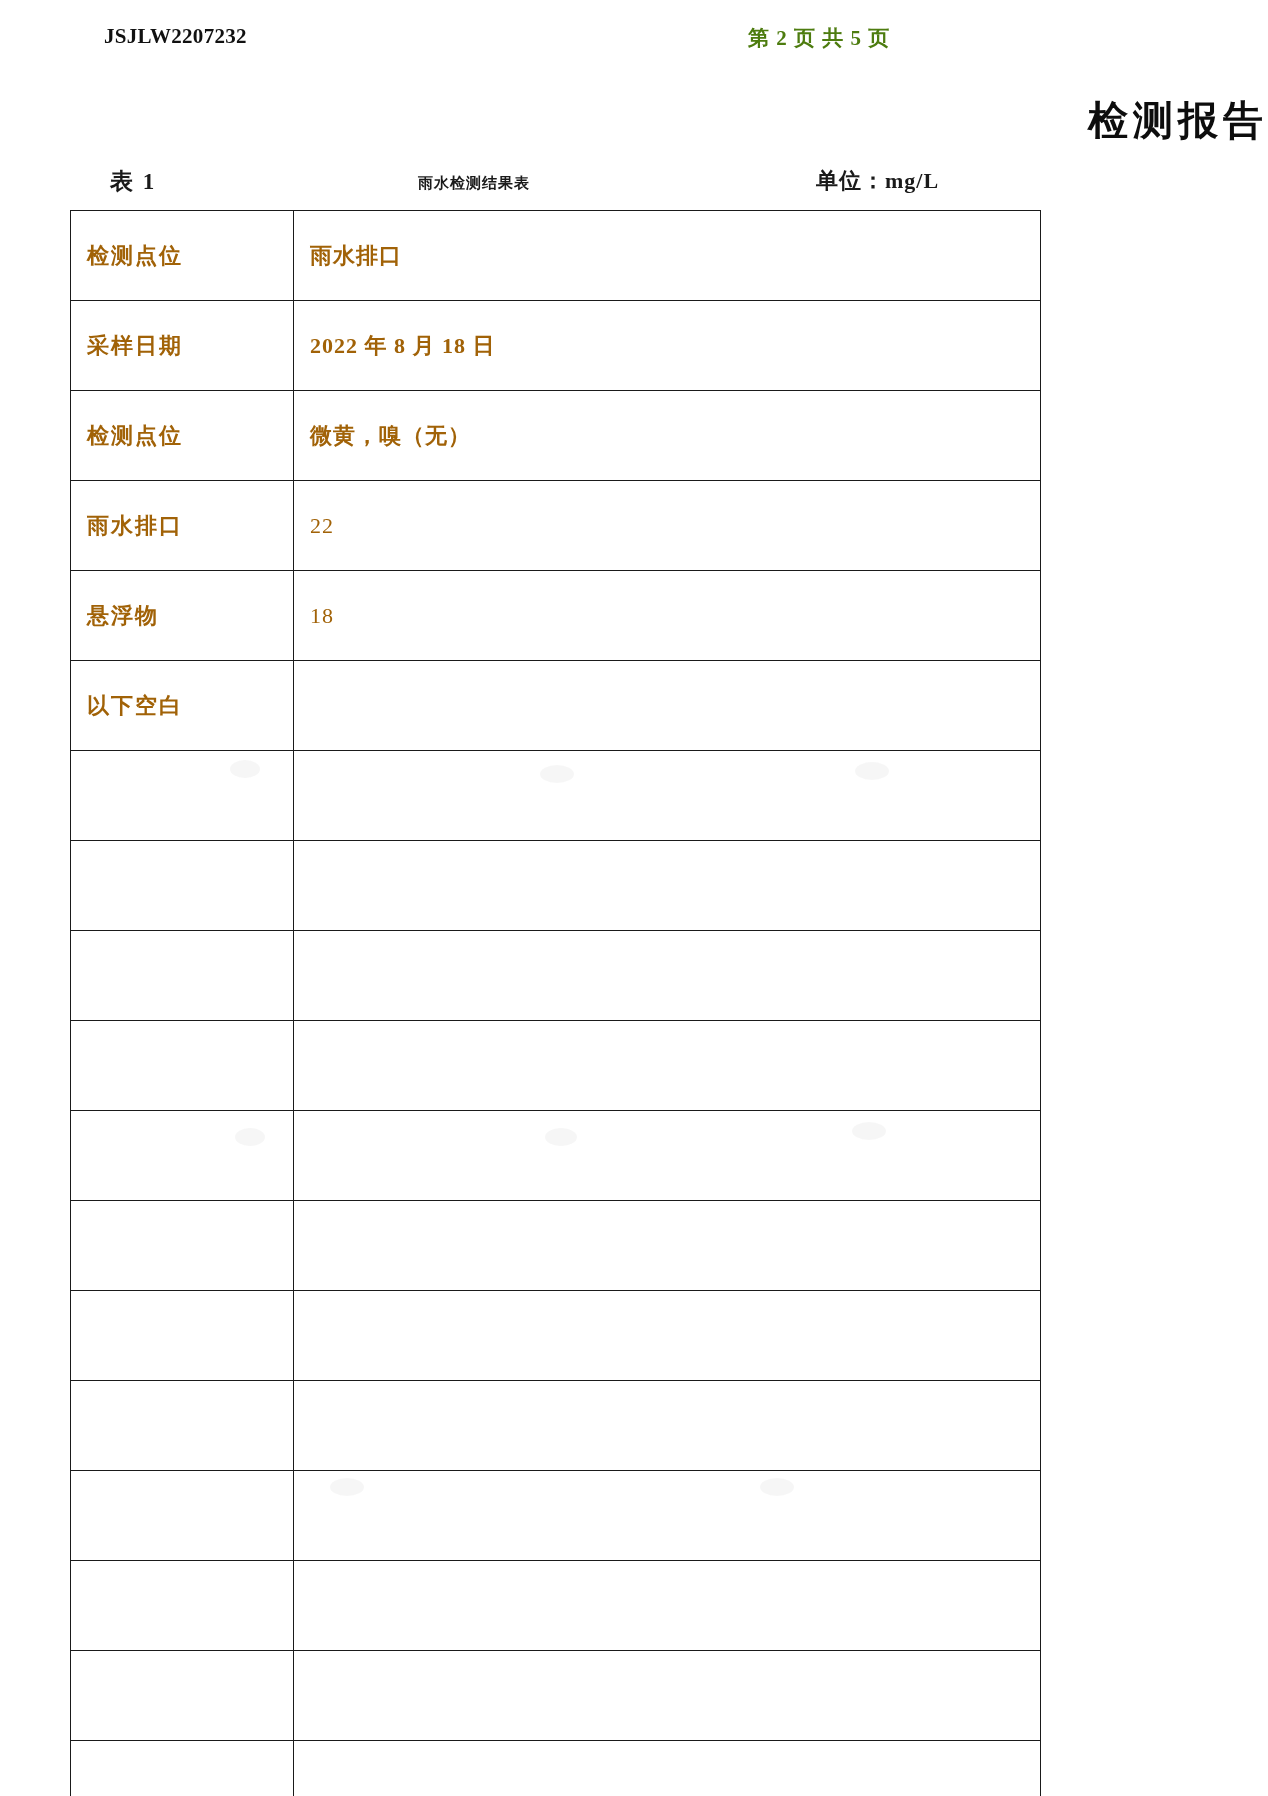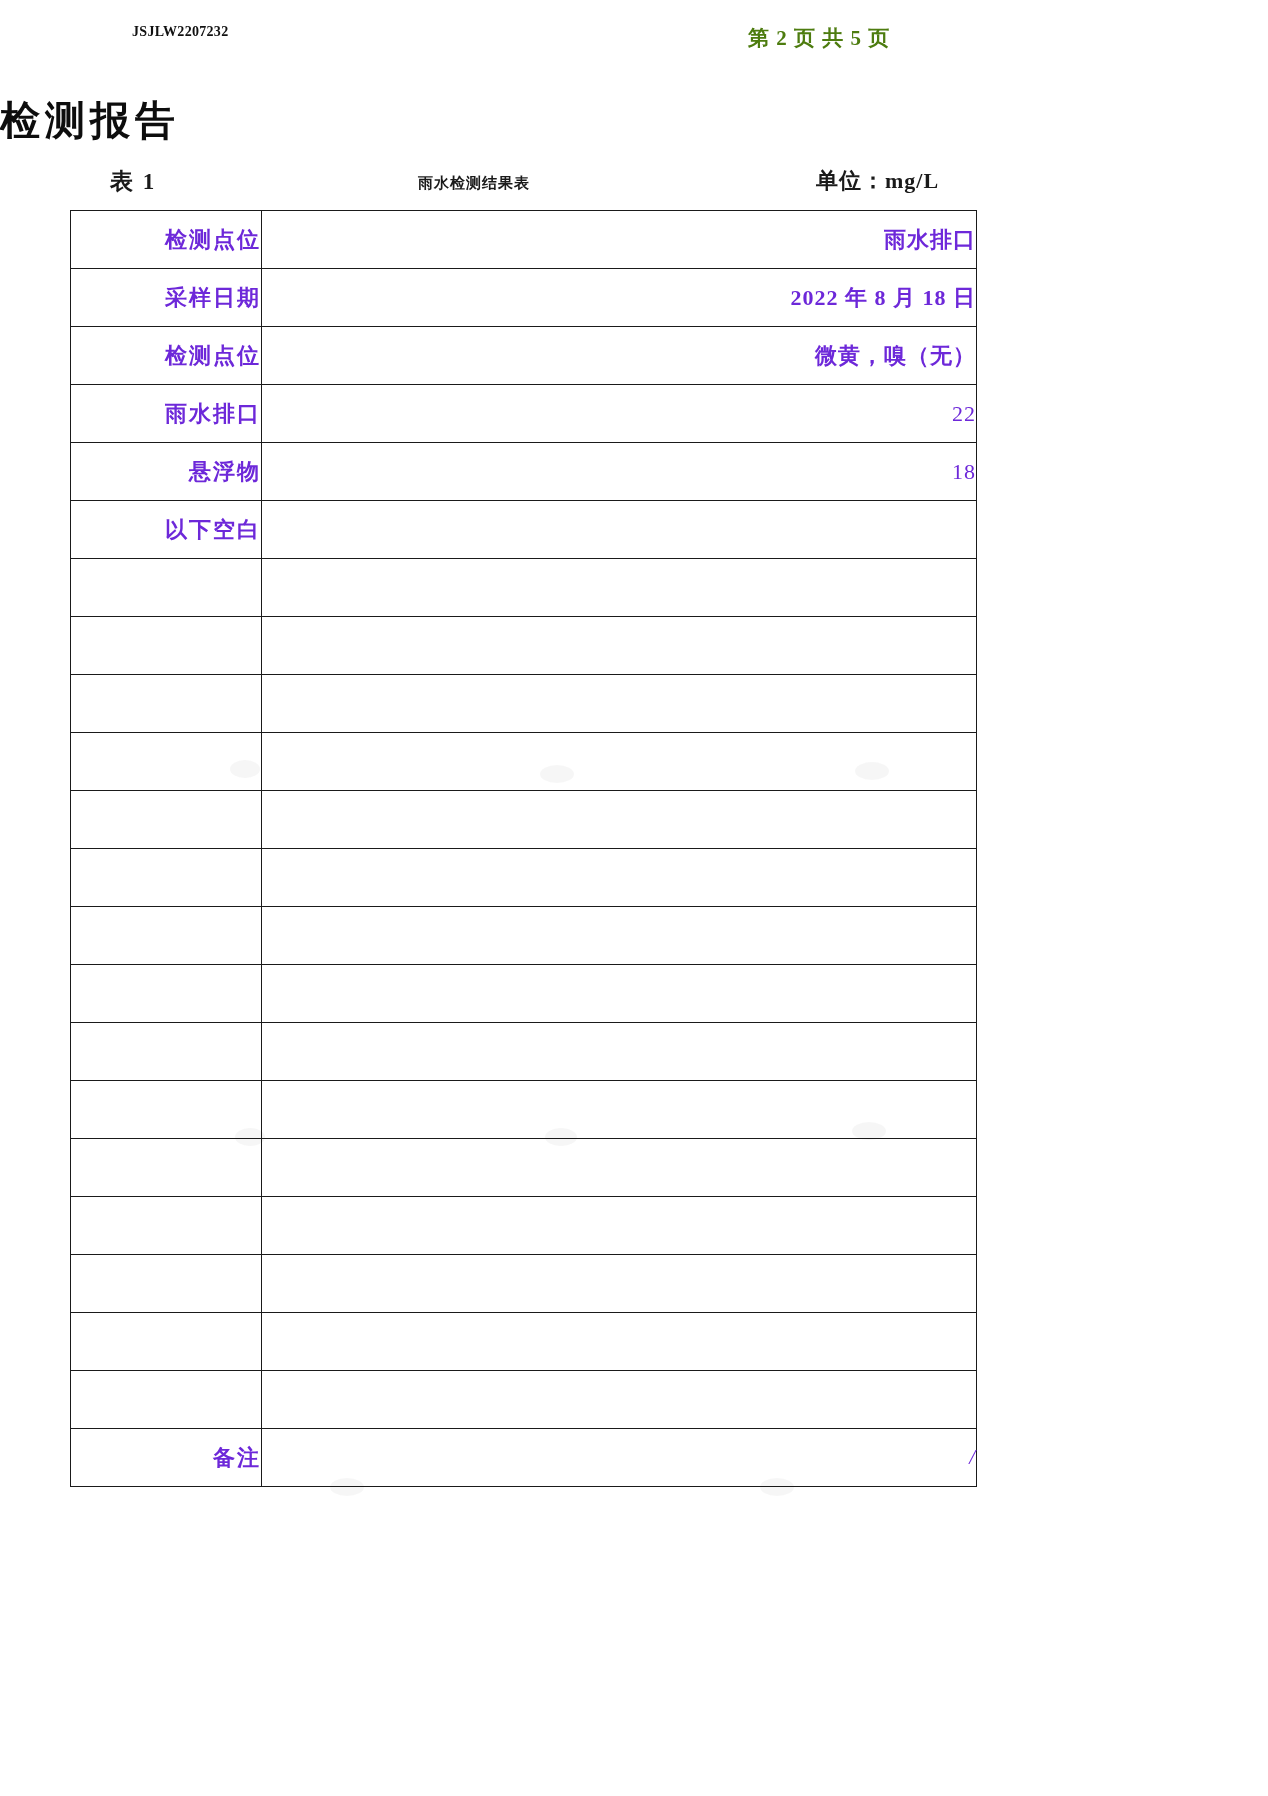--- a/index.html
+++ b/index.html
@@ -26,24 +26,24 @@
   
   .header {
     position: absolute;
     top: 24px;
     left: 0;
     width: 1268px;
     height: 32px;
   }
   .report-code {
     position: absolute;
-    left: 132px;
+    left: 104px;
     top: 0;
     font-family: "Liberation Serif", serif;
-    font-size: 14px;
+    font-size: 21px;
     font-weight: 700;
     letter-spacing: 0.3px;
     color: #111;
     white-space: nowrap;
   }
   .page-num {
     position: absolute;
     left: 748px;
     top: 0;
     font-size: 21px;
@@ -52,21 +52,21 @@
     white-space: nowrap;
     letter-spacing: 1px;
   }
 
   
   .doc-title {
     position: absolute;
     top: 93px;
     left: 0;
     width: 1268px;
-    text-align: left;
+    text-align: right;
     font-family: Liberation Mono, monospace;
     font-size: 40px;
     font-weight: 700;
     letter-spacing: 5px;
     color: #0d0d0d;
   }
 
   
   .subhead {
     position: absolute;
@@ -108,27 +108,27 @@
     width: 904px;
   }
   table.result {
     border-collapse: collapse;
     width: 904px;
     table-layout: fixed;
   }
   table.result td {
     border: 1.6px solid #1a1a1a;
     height: 57px;
-    padding: 0;
-    text-align: right;
+    padding: 16px;
+    text-align: left;
     vertical-align: middle;
     font-size: 22px;
     font-weight: 700;
     letter-spacing: 2px;
-    color: #6d28d9;
+    color: #a16207;
   }
   table.result td.label {
     width: 190px;
   }
   table.result td.value {
     width: 714px;
     letter-spacing: 1px;
   }
   td.value.num {
     font-family: "Liberation Serif", serif;

